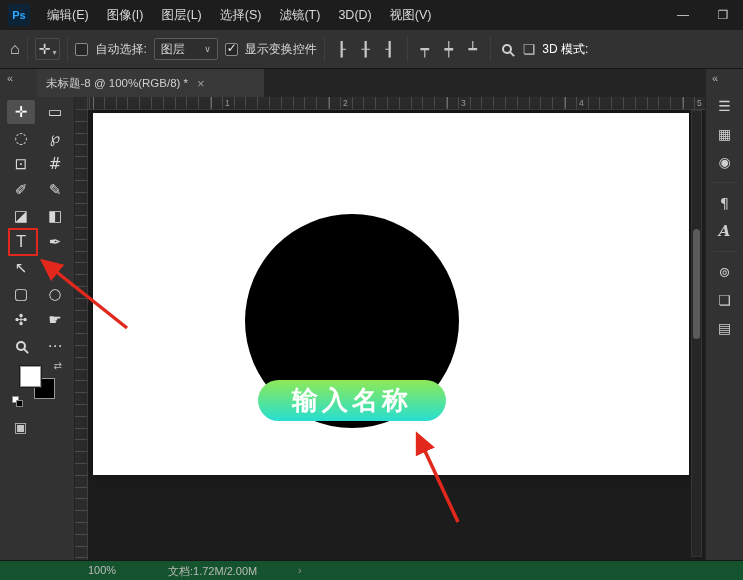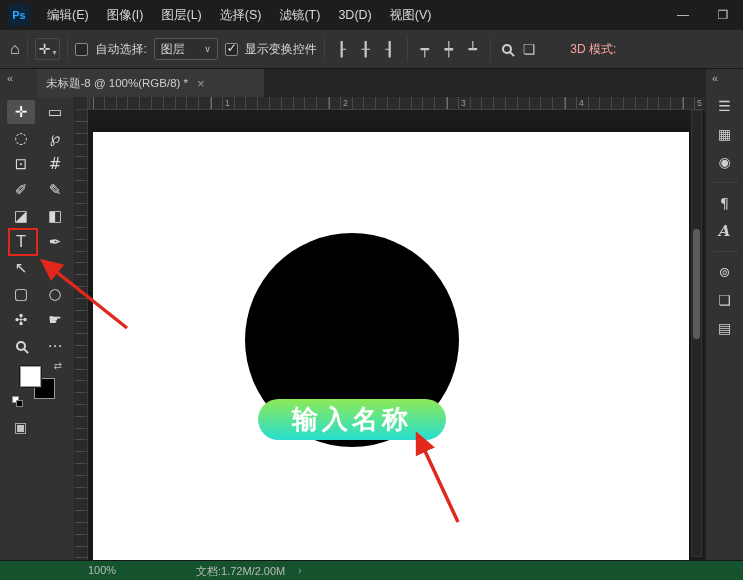--- a/index.html
+++ b/index.html
@@ -39,21 +39,21 @@
   .dropdown{display:flex;align-items:center;justify-content:space-between;min-width:64px;height:22px;
             border:1px solid #5a5a5a;background:#2e2e2e;border-radius:2px;padding:0 6px;gap:10px;}
   .dropdown .caret{font-size:9px;color:#bbb;}
   .align-group{display:flex;align-items:center;gap:4px;}
   .align-icon{width:20px;text-align:center;font-size:14px;color:#c6c6c6;
               font-family:"DejaVu Sans Mono",monospace;}
   .mag{width:10px;height:10px;border:2px solid #cfcfcf;border-radius:50%;position:relative;flex:0 0 auto;margin:0 4px;}
   .mag::after{content:"";position:absolute;width:6px;height:2px;background:#cfcfcf;
               transform:rotate(45deg);right:-5px;bottom:-3px;}
   .ws-icon{font-size:14px;color:#c6c6c6;}
-  .mode-label{white-space:nowrap;color:#fca5a5;margin-left:28px;}
+  .mode-label{white-space:nowrap;color:#ffffff;}
 
   
   .tabrow{position:absolute;left:0;right:0;top:69px;height:28px;background:#242424;z-index:1;}
   .tab-left-cap{position:absolute;left:0;top:69px;width:37px;height:28px;background:#323232;z-index:2;
                 color:#b5b5b5;font-size:11px;padding:3px 0 0 7px;letter-spacing:-1px;}
   .tab{position:absolute;left:37px;top:69px;width:227px;height:28px;background:#383838;z-index:2;
        display:flex;align-items:center;gap:9px;padding:0 9px;font-size:11.5px;color:#cfcfcf;white-space:nowrap;}
   .tab-close{color:#9a9a9a;font-size:13px;line-height:1;}
 
   
@@ -83,21 +83,21 @@
                 border-right:1px solid #404040;border-bottom:1px solid #404040;z-index:2;}
   .hruler{position:absolute;left:13px;right:0;top:0;height:13px;background:#2b2b2b;border-bottom:1px solid #404040;
           background-image:
             repeating-linear-gradient(90deg,#6e6e6e 0 1px,transparent 1px 118px),
             repeating-linear-gradient(90deg,transparent 0 10.8px,#4b4b4b 10.8px 11.8px);
           background-position:5px 0,5px 0;}
   .rtick{position:absolute;top:0;font-size:8.5px;color:#9c9c9c;line-height:12px;}
   .rt1{left:137px;} .rt2{left:255px;} .rt3{left:373px;} .rt4{left:491px;} .rt5{left:609px;}
   .vruler{position:absolute;left:0;top:13px;bottom:0;width:13px;background:#2b2b2b;border-right:1px solid #404040;
           background-image:repeating-linear-gradient(180deg,transparent 0 10.8px,#4b4b4b 10.8px 11.8px);}
-  .canvas{position:absolute;left:18px;top:35px;width:596px;height:428px;background:#ffffff;
+  .canvas{position:absolute;left:18px;top:16px;width:596px;height:362px;background:#ffffff;
           box-shadow:0 0 9px rgba(0,0,0,0.55);padding-left:48px;}
   .circle{position:absolute;left:152px;top:101px;width:214px;height:214px;border-radius:50%;background:#000;}
   .name-button{position:absolute;left:165px;top:267px;width:188px;height:41px;border-radius:21px;
                background:linear-gradient(180deg,var(--button-gradient-top),var(--button-gradient-bottom));
                color:#fff;font-weight:bold;font-size:26px;letter-spacing:4px;display:flex;
                align-items:center;justify-content:center;white-space:nowrap;}
   .scrollbar{position:absolute;right:3px;top:13px;bottom:3px;width:11px;background:#262626;
              border:1px solid #343434;}
   .scroll-thumb{position:absolute;left:1px;right:1px;top:118px;height:110px;background:#5b5b5b;border-radius:5px;}
 
@@ -107,21 +107,21 @@
   .rs-collapse{align-self:flex-start;margin:3px 0 8px 6px;font-size:11px;color:#b5b5b5;letter-spacing:-1px;}
   .rs-icon{width:28px;height:26px;margin:1px 0;display:flex;align-items:center;justify-content:center;
            color:#cfcfcf;font-size:14px;font-family:"DejaVu Sans",sans-serif;}
   .rs-char{font-family:"DejaVu Serif",serif;font-style:italic;font-weight:bold;font-size:15px;}
   .rs-div{width:24px;height:1px;background:#252525;border-bottom:1px solid #3e3e3e;margin:6px 0;}
 
   
   .statusbar{position:absolute;left:0;right:0;bottom:0;height:20px;background:#14532d;
              border-top:1px solid #161616;font-size:11px;color:#bbbbbb;z-index:5;}
   .sb-zoom{position:absolute;left:88px;top:3px;}
-  .sb-doc{position:absolute;left:168px;top:3px;margin-left:28px;}
+  .sb-doc{position:absolute;left:168px;top:3px;}
   .sb-exp{position:absolute;left:298px;top:3px;color:#999;}
 
   
   .red-box{position:absolute;left:8px;top:228px;width:30px;height:28px;border:2.5px solid var(--annotation-red);
            z-index:60;pointer-events:none;}
   .arrows{position:absolute;left:0;top:0;z-index:60;pointer-events:none;}
   .arrows line{stroke:var(--annotation-red);stroke-width:3.5;}
   .arrows .ah-path{fill:var(--annotation-red);}
 </style>
 </head>

